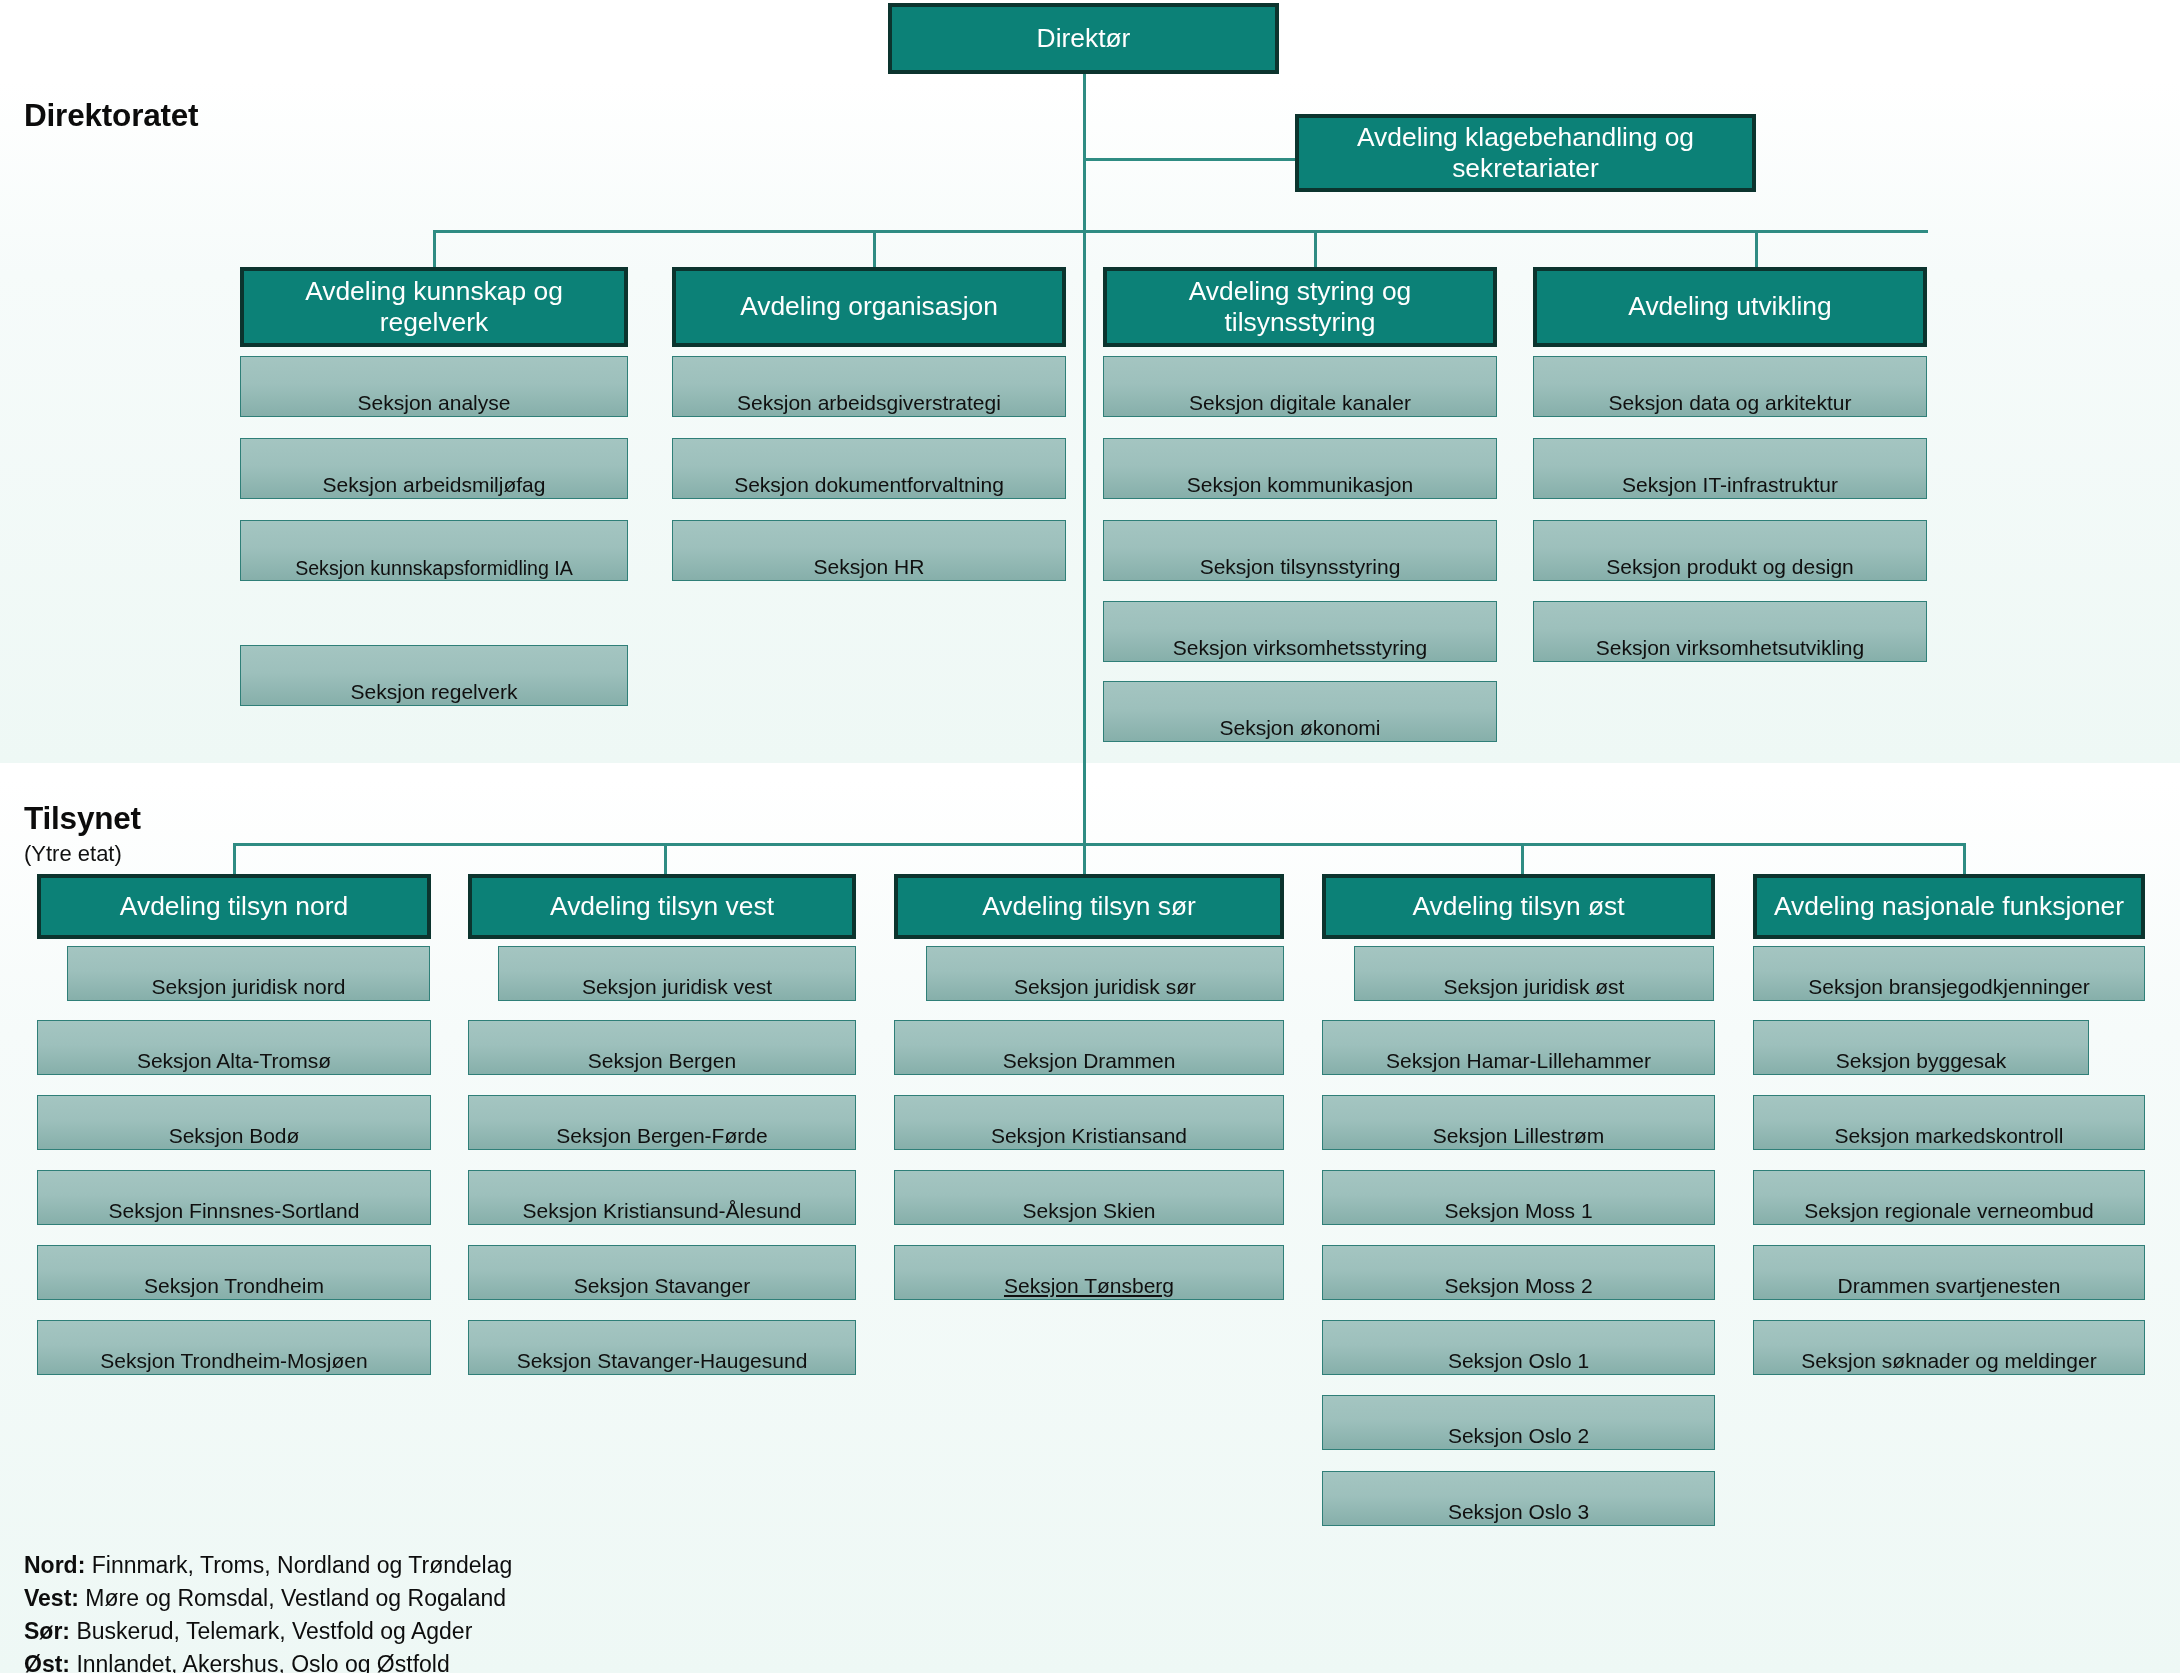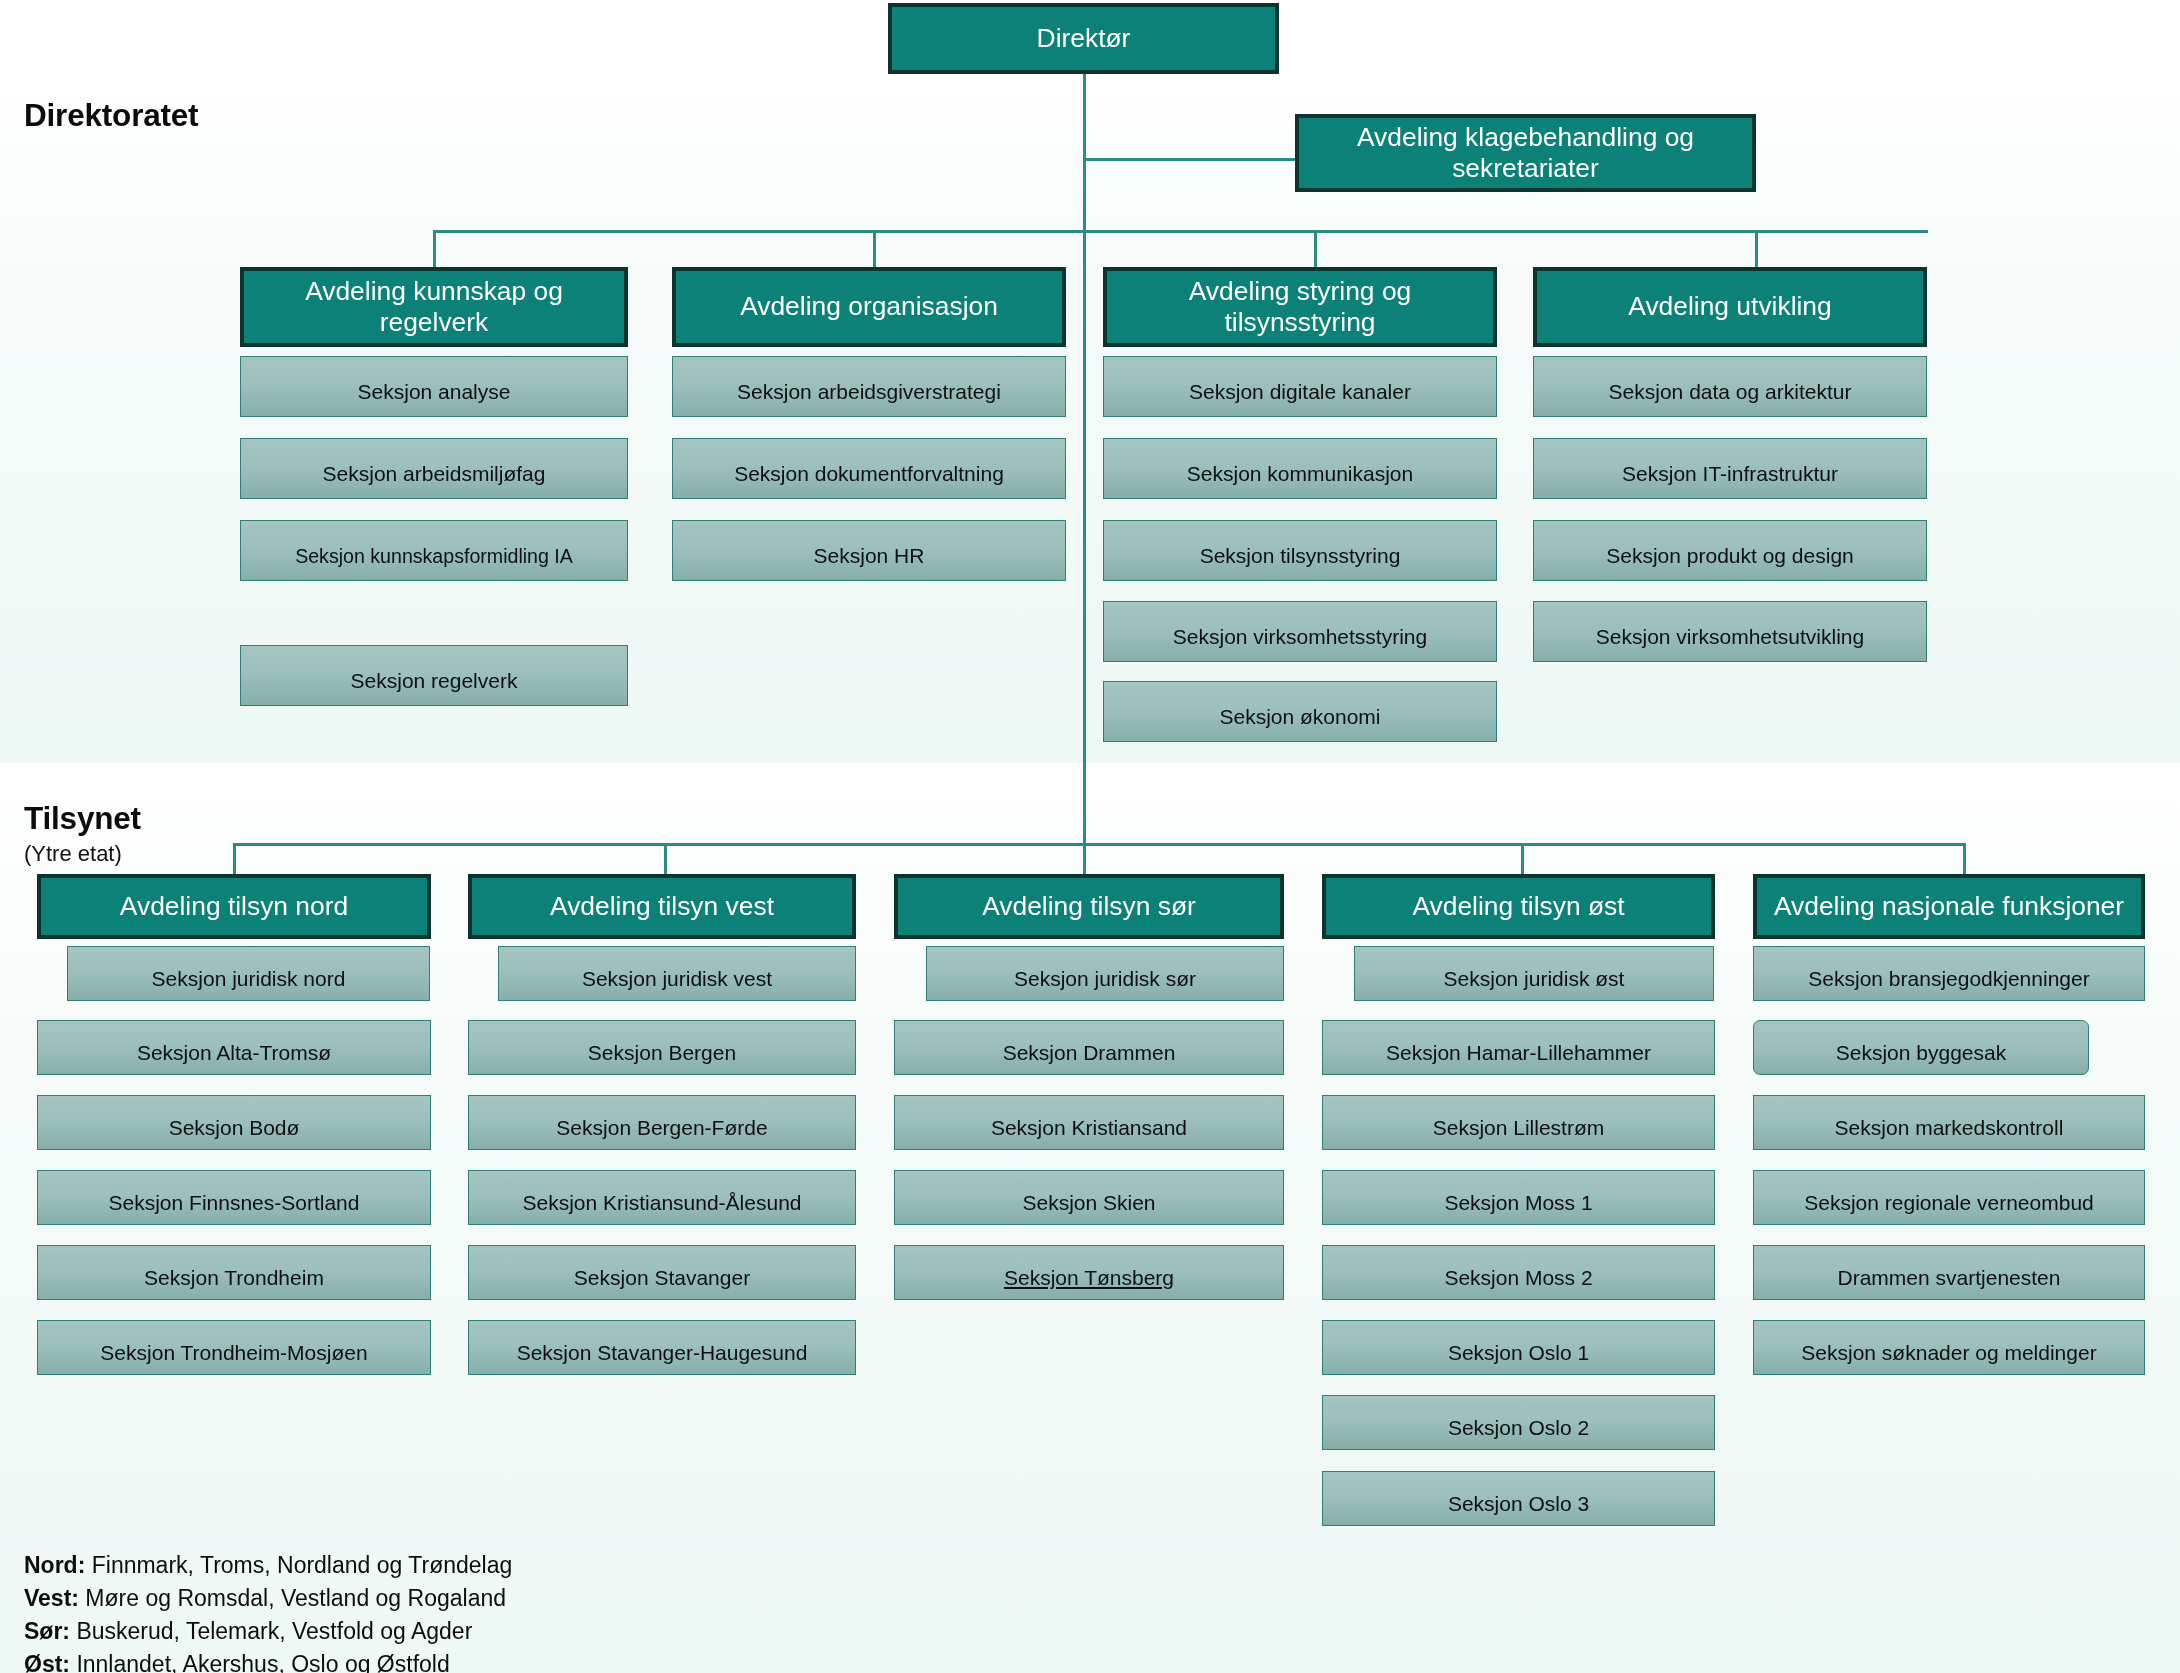--- a/index.html
+++ b/index.html
@@ -50,21 +50,21 @@
     color:#ffffff;
     font-size:26.4px;
     padding:0 8.5px;
   }
   .sek{
     background:linear-gradient(180deg,#a4c5c1 0%,#9dc0bc 45%,#86afaa 100%);
     border:1.7px solid #2f7f78;
     color:#101010;
     font-size:21px;
     padding:0 6px;
-    align-items:center;
+    align-items:flex-end;
     padding-top:12px;
   }
   .sek.tight{font-size:19.6px;}
 
   
   .ln{position:absolute;background:#2f8c83;z-index:1;}
   .v{width:2.6px;}
   .h{height:2.6px;}
 
   
@@ -273,21 +273,21 @@
   <div class="box sek" style="left:1322px;top:1471px;width:393px;height:55px;">
     <span>Seksjon Oslo 3</span>
   </div>
 
   <div class="box dept" style="left:1753px;top:874px;width:392px;height:65px;">
     <span>Avdeling nasjonale funksjoner</span>
   </div>
   <div class="box sek" style="left:1753px;top:946px;width:392px;height:55px;">
     <span>Seksjon bransjegodkjenninger</span>
   </div>
-  <div class="box sek" style="left:1753px;top:1020px;width:336px;height:55px;border-radius:7px;">
+  <div class="box sek" style="left:1753px;top:1020px;width:336px;height:55px;">
     <span>Seksjon byggesak</span>
   </div>
   <div class="box sek" style="left:1753px;top:1095px;width:392px;height:55px;">
     <span>Seksjon markedskontroll</span>
   </div>
   <div class="box sek" style="left:1753px;top:1170px;width:392px;height:55px;">
     <span>Seksjon regionale verneombud</span>
   </div>
   <div class="box sek" style="left:1753px;top:1245px;width:392px;height:55px;">
     <span>Drammen svartjenesten</span>

